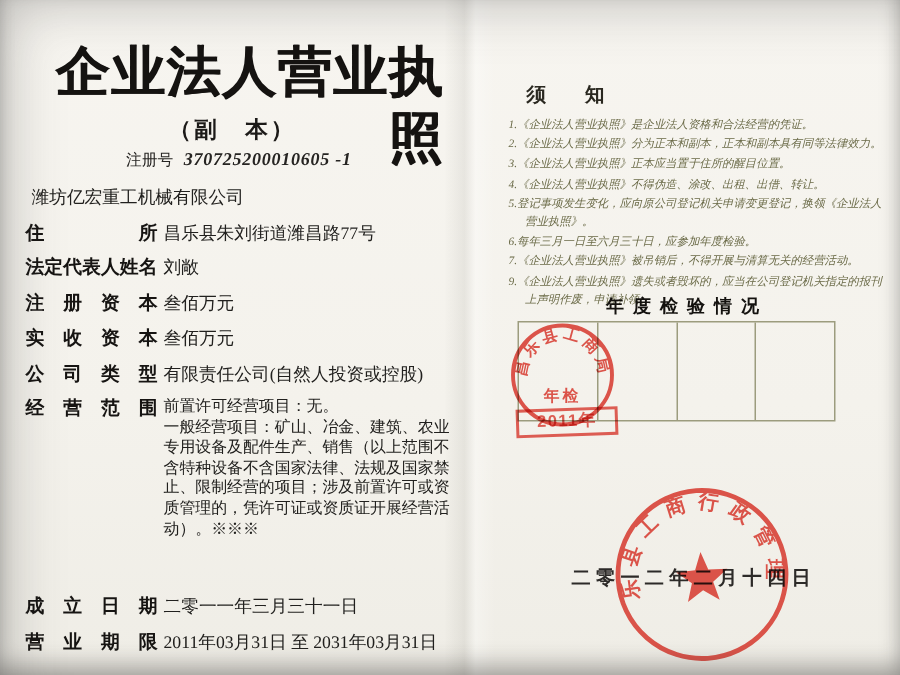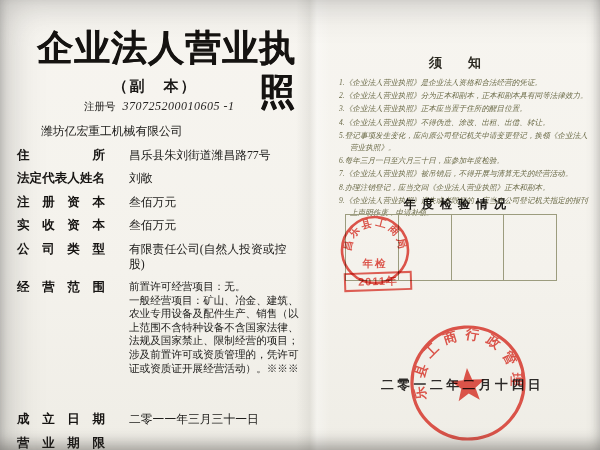--- a/index.html
+++ b/index.html
@@ -15,32 +15,32 @@
 
   
   .page-left{position:absolute;left:0;top:0;width:310px;height:450px;z-index:2;}
   .title{position:absolute;left:14px;top:26px;width:282px;margin:0;text-align:right;
     font-family:"Liberation Sans", sans-serif;font-weight:900;font-size:36px;line-height:44px;color:#151311;
     letter-spacing:1px;text-shadow:.6px 0 0 #151311;}
   .subtitle{position:absolute;left:14px;top:77px;width:282px;text-align:center;
     font-weight:bold;font-size:15px;color:#1c1a18;letter-spacing:2px;}
   .regline{position:absolute;left:84px;top:99px;font-size:11px;color:#262422;white-space:nowrap;}
   .reglabel{font-family:"Liberation Sans", sans-serif;font-weight:normal;font-size:10.5px;}
-  .regno{font-style:italic;font-size:12px;margin-left:7px;letter-spacing:.5px;}
+  .regno{font-style:italic;font-size:12px;margin-left:7px;letter-spacing:.5px;font-weight:bold;}
   .fields{position:absolute;left:17px;top:124px;width:284px;}
   .row{display:flex;align-items:flex-start;margin-bottom:8.5px;}
   .lbl{flex:0 0 88px;font-family:"Liberation Sans", sans-serif;font-weight:bold;font-size:12.5px;line-height:15px;color:#161412;
     text-align:justify;text-align-last:justify;}
-  .val{flex:1;font-size:11.8px;line-height:15px;color:#21201e;padding-left:4px;margin-left:20px;}
+  .val{flex:1;font-size:11.8px;line-height:15px;color:#21201e;padding-left:4px;}
   .val.small{font-size:10.6px;line-height:13.6px;white-space:pre-line;}
   .row.gap-top{margin-top:37px;align-items:flex-end;}
 
   
   .page-right{position:absolute;left:325px;top:0;width:275px;height:450px;z-index:2;}
-  .notice-heading{position:absolute;left:0;top:54px;width:260px;text-align:center;
+  .notice-heading{position:absolute;left:0;top:54px;width:260px;
     font-weight:bold;font-size:13px;color:#2a2820;letter-spacing:26px;text-indent:26px;}
   .notice-list{position:absolute;left:14px;top:77px;width:252px;}
   .notice-item{font-size:7.6px;line-height:12.2px;color:#6b6b48;padding-left:11px;text-indent:-11px;margin-bottom:1px;font-style:italic;}
   .inspect-heading{position:absolute;left:0;top:196px;width:260px;text-align:center;
     font-weight:bold;font-size:12px;color:#14120f;letter-spacing:6px;text-indent:6px;}
   .inspect-table{position:absolute;left:20px;top:214px;width:210px;height:65px;display:flex;
     border:1px solid #9c9c7e;}
   .inspect-cell{flex:1;border-right:1px solid #9c9c7e;}
   .inspect-cell:last-child{border-right:none;}
 
@@ -94,35 +94,35 @@
         <span class="lbl">经营范围</span>
         <span class="val small">前置许可经营项目：无。
 一般经营项目：矿山、冶金、建筑、农业专用设备及配件生产、销售（以上范围不含特种设备不含国家法律、法规及国家禁止、限制经营的项目；涉及前置许可或资质管理的，凭许可证或资质证开展经营活动）。※※※</span>
       </div>
       <div class="row gap-top">
         <span class="lbl">成立日期</span>
         <span class="val">二零一一年三月三十一日</span>
       </div>
       <div class="row">
         <span class="lbl">营业期限</span>
+        <span class="val">2011年03月31日 至 2031年03月31日</span>
       </div>
     </div>
   </div>
 
   <div class="page-right">
     <div class="notice-heading">须知</div>
     <div class="notice-list">
       <div class="notice-item">1.《企业法人营业执照》是企业法人资格和合法经营的凭证。</div>
       <div class="notice-item">2.《企业法人营业执照》分为正本和副本，正本和副本具有同等法律效力。</div>
       <div class="notice-item">3.《企业法人营业执照》正本应当置于住所的醒目位置。</div>
       <div class="notice-item">4.《企业法人营业执照》不得伪造、涂改、出租、出借、转让。</div>
       <div class="notice-item">5.登记事项发生变化，应向原公司登记机关申请变更登记，换领《企业法人营业执照》。</div>
       <div class="notice-item">6.每年三月一日至六月三十日，应参加年度检验。</div>
       <div class="notice-item">7.《企业法人营业执照》被吊销后，不得开展与清算无关的经营活动。</div>
-      <div class="notice-item">8.办理注销登记，应当交回《企业法人营业执照》正本和副本。</div>
       <div class="notice-item">9.《企业法人营业执照》遗失或者毁坏的，应当在公司登记机关指定的报刊上声明作废，申请补领。</div>
     </div>
 
     <div class="inspect-heading">年度检验情况</div>
     <div class="inspect-table">
       <div class="inspect-cell"></div>
       <div class="inspect-cell"></div>
       <div class="inspect-cell"></div>
       <div class="inspect-cell"></div>
     </div>

